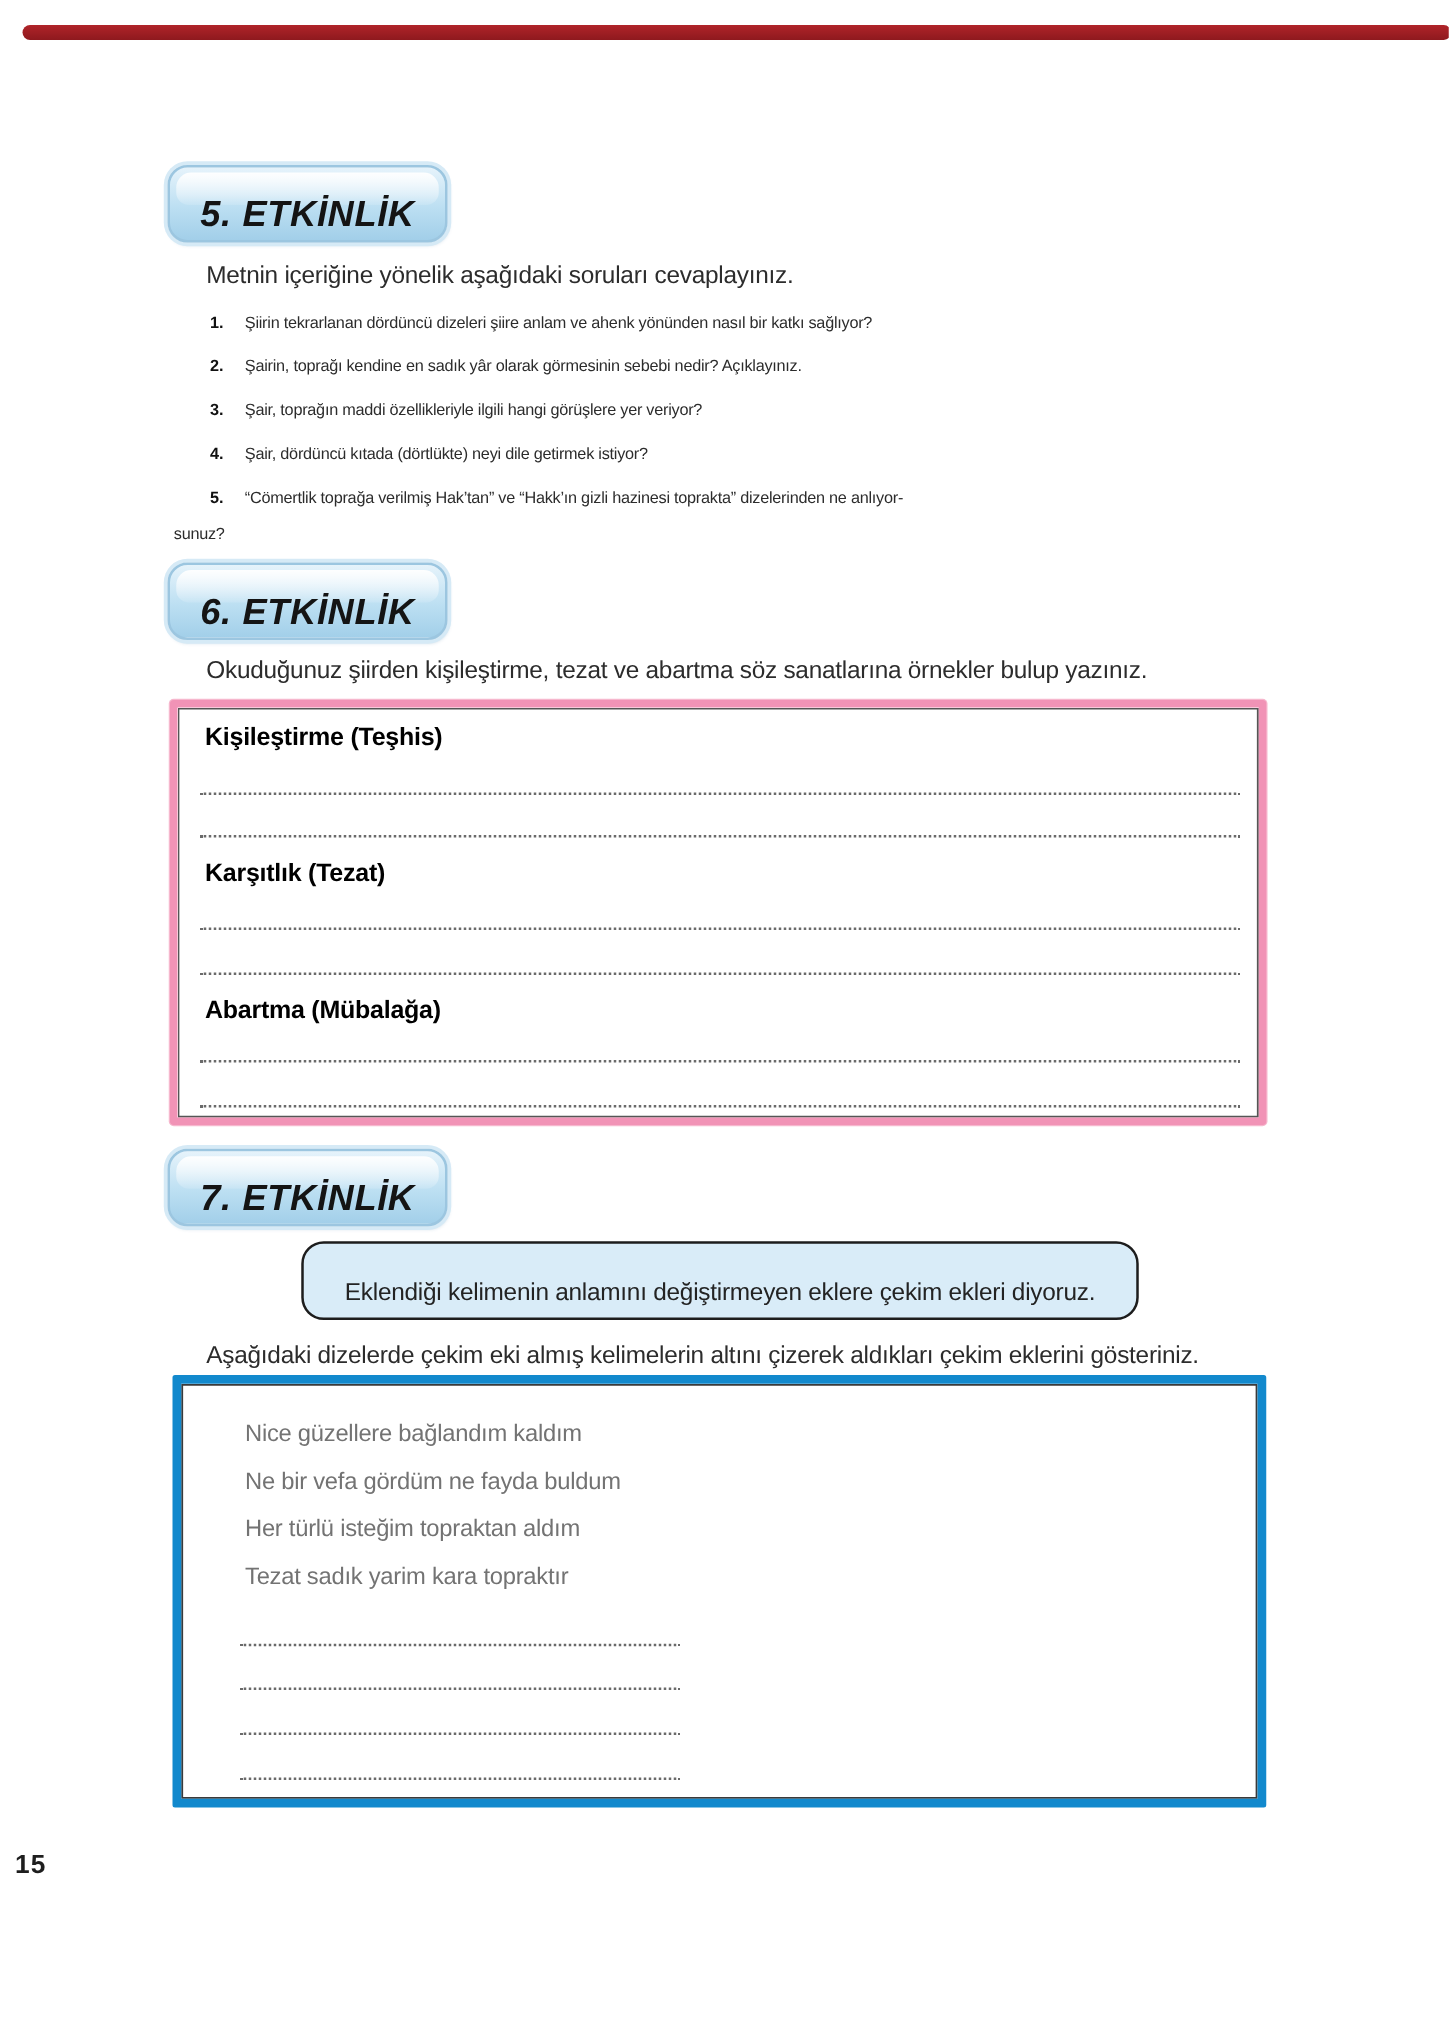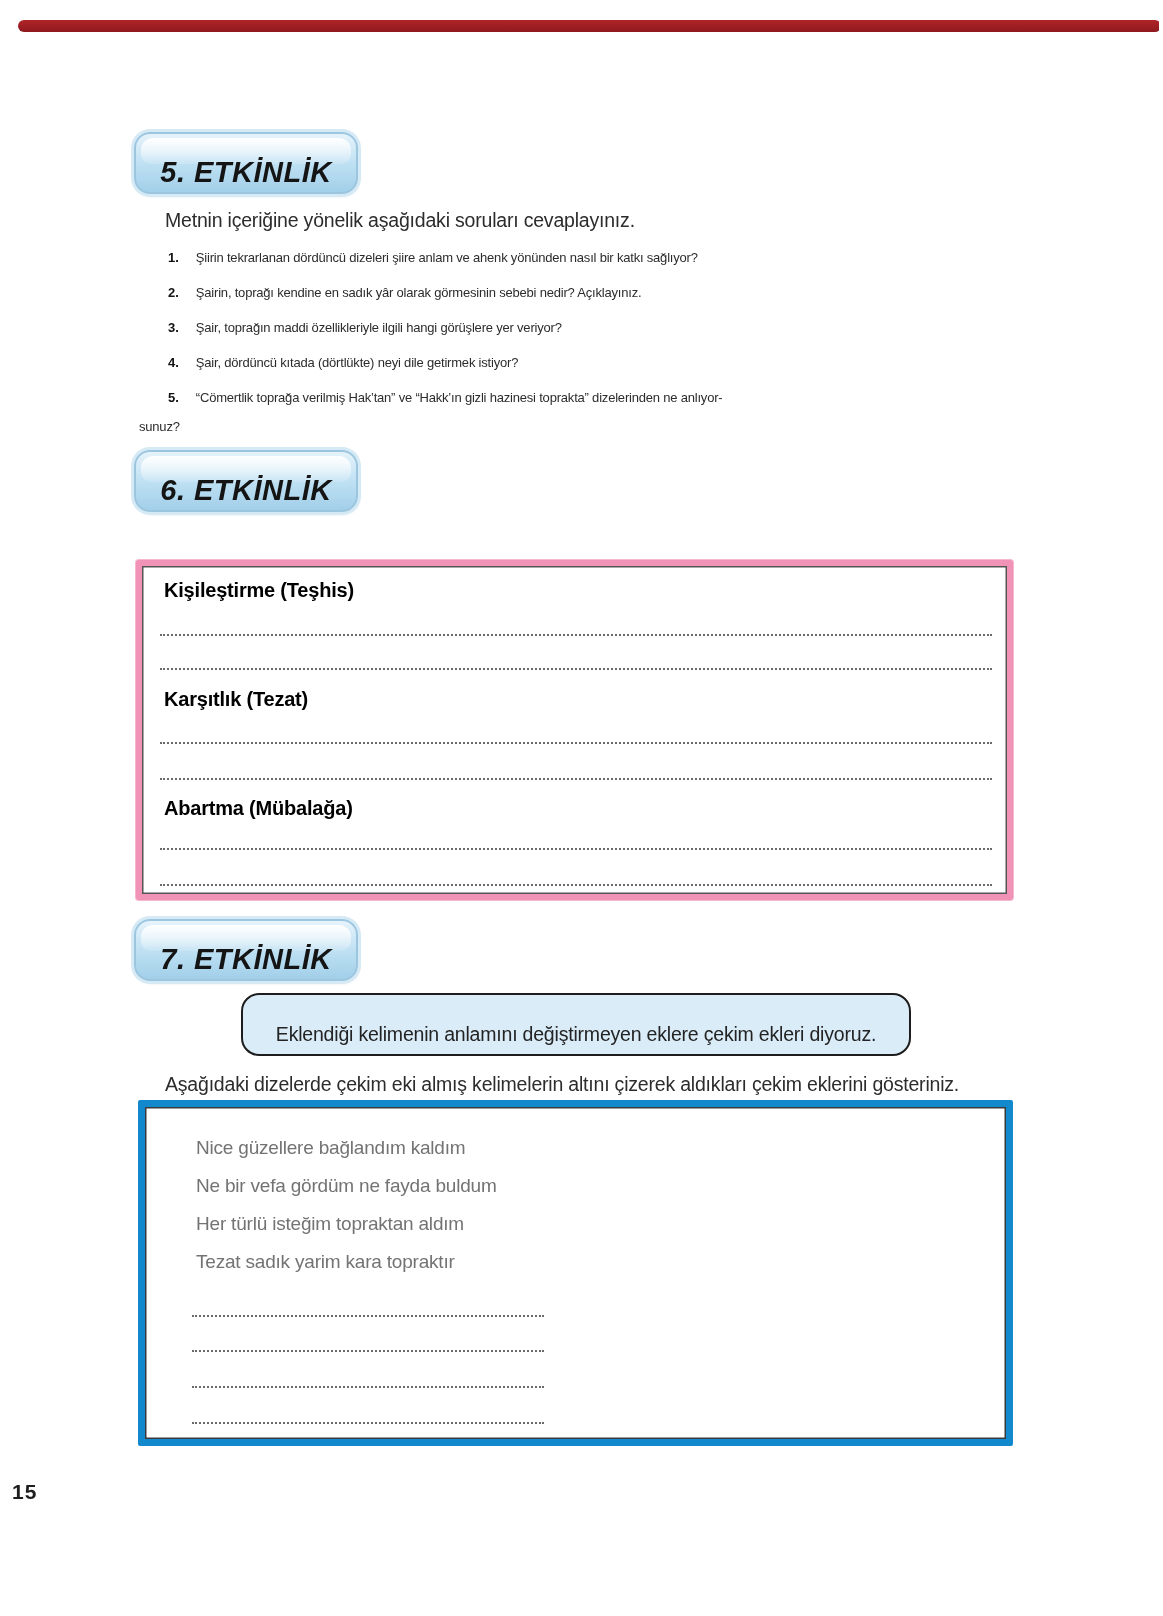--- a/index.html
+++ b/index.html
@@ -118,20 +118,21 @@
 
   <p class="q" style="top:337px"><b>4.</b><span>Şair, dördüncü kıtada (dörtlükte) neyi dile getirmek istiyor?</span></p>
 
   <p class="q" style="top:372px"><b>5.</b><span>“Cömertlik toprağa verilmiş Hak’tan” ve “Hakk’ın gizli hazinesi toprakta” dizelerinden ne anlıyor-</span></p>
   <p class="q" style="top:401px; text-indent:0"><span>sunuz?</span></p>
 
   <div class="badge" style="top:442px">
     <span>6. ETKİNLİK</span>
   </div>
 
+  <p class="body-text" style="left:153px; top:513px">Okuduğunuz şiirden kişileştirme, tezat ve abartma söz sanatlarına örnekler bulup yazınız.</p>
 
   <div class="pinkbox"></div>
 
   <div class="lbl" style="top:567px">Kişileştirme (Teşhis)</div>
   <div class="dots" style="top:618px"></div>
   <div class="dots" style="top:652px"></div>
 
   <div class="lbl" style="top:676px">Karşıtlık (Tezat)</div>
   <div class="dots" style="top:726px"></div>
   <div class="dots" style="top:762px"></div>

